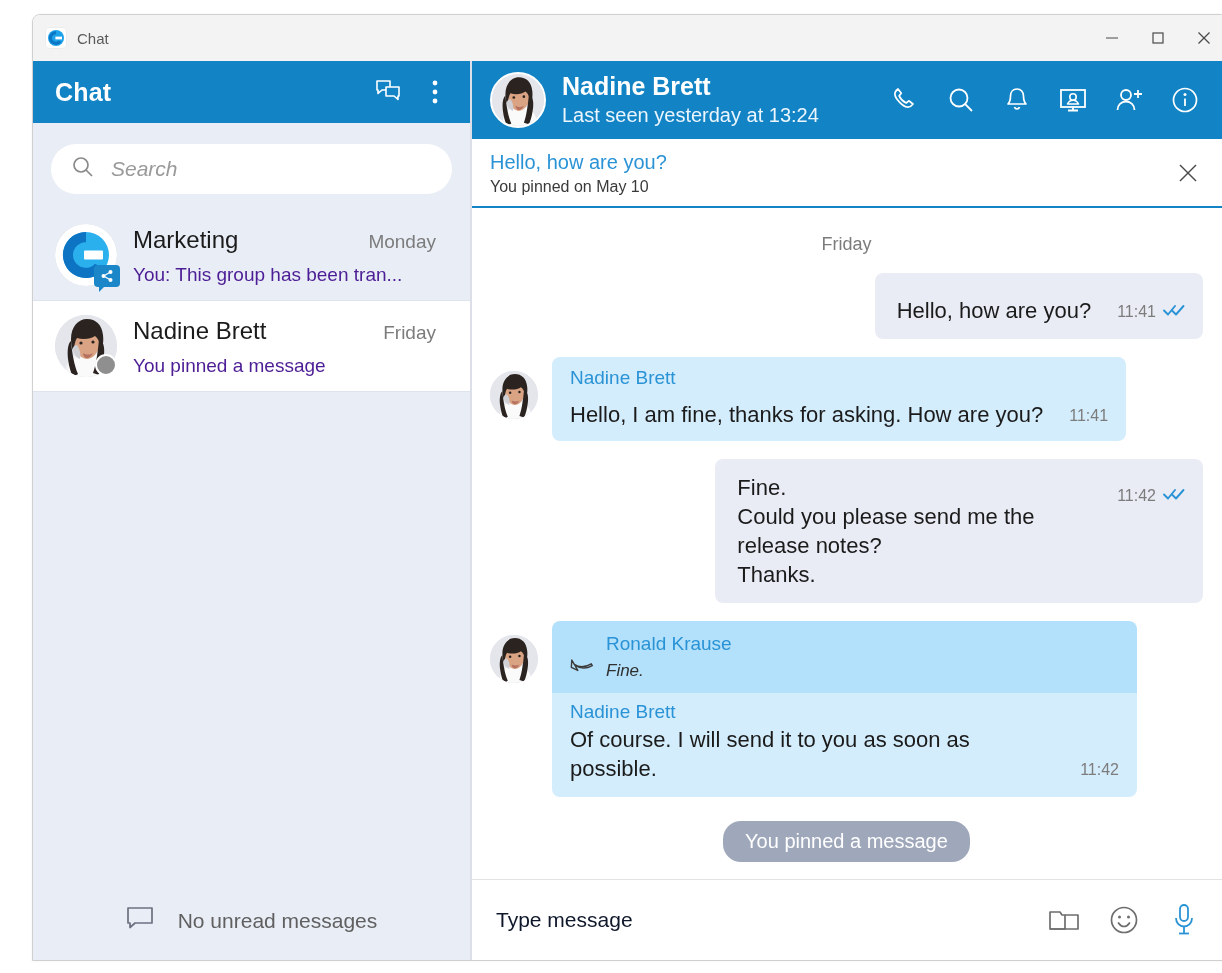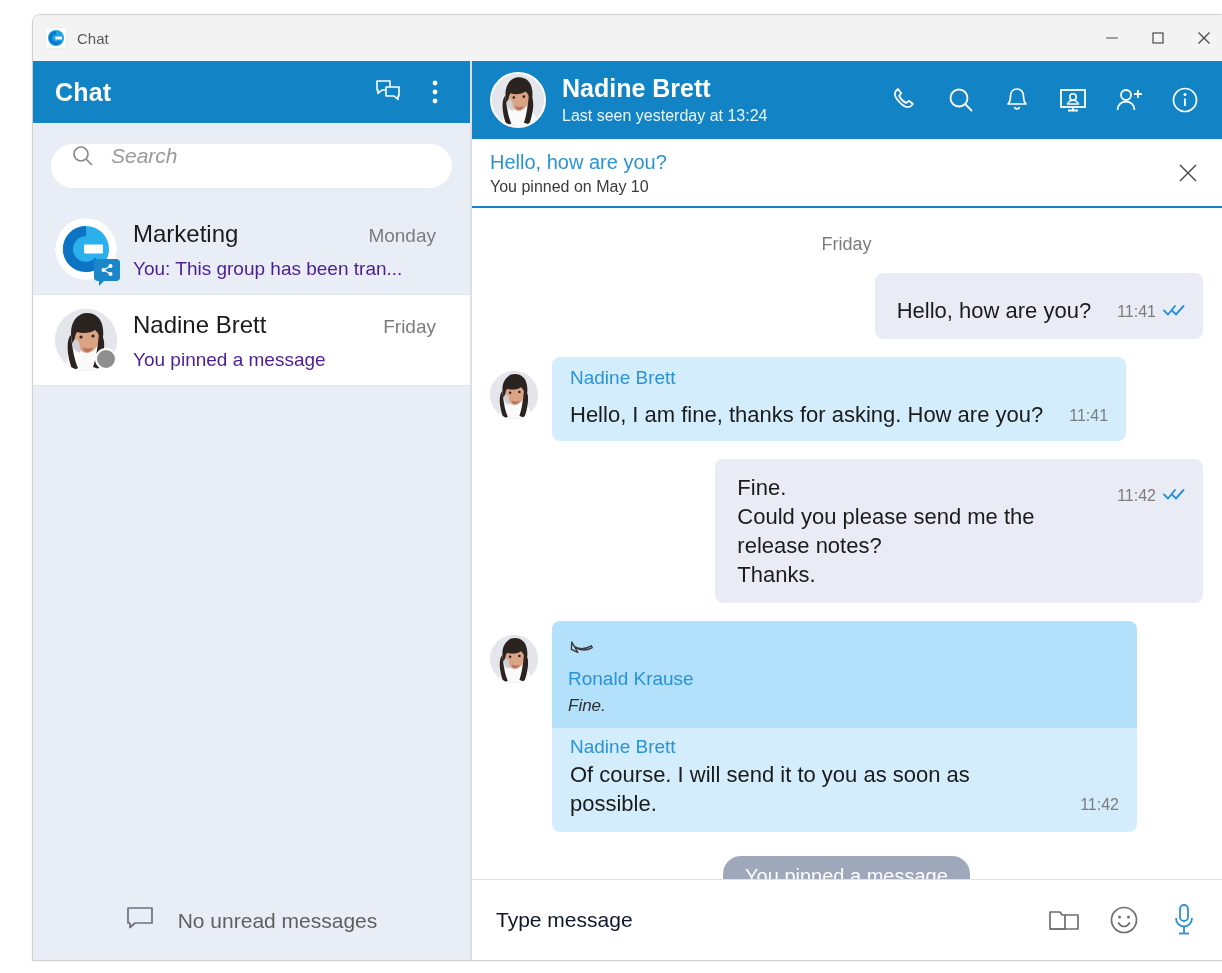--- a/index.html
+++ b/index.html
@@ -27,21 +27,21 @@
   
   .body{flex:1;display:flex;min-height:0;}
   
   .sidebar{width:437px;flex:none;background:#e9edf6;display:flex;flex-direction:column;
     border-right:1px solid #dcdfe8;min-height:0;}
   .sidebar-head{height:62px;background:#1283c4;display:flex;align-items:center;padding:0 0 0 22px;flex:none;}
   .sidebar-title{color:#fff;font-size:25px;font-weight:bold;letter-spacing:.2px;}
   .sidebar-head-actions{margin-left:auto;display:flex;align-items:center;gap:4px;padding-right:14px;}
   .shbtn{width:42px;height:42px;display:flex;align-items:center;justify-content:center;}
   .search-wrap{padding:21px 18px 16px 18px;flex:none;}
-  .search-box{height:44px;background:#fff;border-radius:25px;display:flex;padding:0 20px;}
+  .search-box{height:50px;background:#fff;border-radius:25px;display:flex;align-items:center;padding:0 20px;}
   .search-box .ph{margin-left:16px;font-size:21px;color:#9a9a9a;font-style:italic;}
   .chat-list{flex:1;overflow:hidden;}
   .chat-row{display:flex;padding:14px 34px 14px 22px;align-items:flex-start;gap:16px;
     border-bottom:1px solid #dfe3ee;}
   .chat-row.active{background:#ffffff;}
   .avatar{width:62px;height:62px;border-radius:50%;position:relative;flex:none;overflow:visible;}
   .avatar .circle{width:62px;height:62px;border-radius:50%;overflow:hidden;position:relative;
     background:#dfe2ea;display:block;}
   .badge-share{position:absolute;right:-3px;bottom:-1px;width:26px;height:22px;background:#1b86c8;
     border-radius:4px;display:flex;align-items:center;justify-content:center;}
@@ -54,21 +54,21 @@
   .chat-name{font-size:24px;color:#1b1b1b;}
   .chat-time{margin-left:auto;font-size:19px;color:#7c7c7c;padding-left:10px;}
   .chat-snippet{font-size:19px;color:#4c1d95;margin-top:10px;white-space:nowrap;overflow:hidden;}
   .sidebar-foot{flex:none;height:78px;display:flex;align-items:center;justify-content:center;gap:24px;}
   .sidebar-foot .txt{font-size:21px;color:#606060;}
   .conv-head{height:78px;background:#1283c4;display:flex;align-items:center;padding:0 14px 0 18px;flex:none;}
   .conv-avatar{width:56px;height:56px;border-radius:50%;overflow:hidden;border:2px solid #fff;
     box-sizing:border-box;flex:none;background:#dfe2ea;}
   .conv-id{margin-left:16px;}
   .conv-name{color:#fff;font-size:25px;font-weight:bold;line-height:1.1;}
-  .conv-status{color:#eaf5fd;font-size:16px;margin-top:4px;}
+  .conv-status{color:#eaf5fd;font-size:20px;margin-top:4px;}
   .conv-actions{margin-left:auto;display:flex;align-items:center;}
   .cbtn{width:56px;height:56px;display:flex;align-items:center;justify-content:center;}
   
   .pinned{flex:none;height:67px;border-bottom:2px solid #1283c4;display:flex;align-items:center;
     padding:0 16px 0 18px;}
   .pin-txt{min-width:0;}
   .pin-title{color:#2a93d6;font-size:20px;line-height:1.2;}
   .pin-sub{color:#3a3a3a;font-size:16px;margin-top:4px;}
   .pin-close{margin-left:auto;width:46px;height:46px;display:flex;align-items:center;justify-content:center;}
   
@@ -82,22 +82,22 @@
   .bubble.out{background:#e9ecf5;padding:14px 18px 14px 22px;}
   .bubble.in{background:#d4edfc;padding:10px 18px 12px 18px;}
   .sender{color:#2a93d6;font-size:19px;margin-bottom:2px;}
   .mtext{font-size:22px;color:#1b1b1b;line-height:1.32;white-space:pre-line;}
   .meta{display:inline-flex;align-items:center;gap:7px;float:right;margin-left:26px;
     margin-top:14px;font-size:16px;color:#7c7c7c;}
   .meta.in{margin-top:10px;}
   .row-inline{display:flex;align-items:flex-end;}
   .row-inline .mtext{flex:1;}
   .row-inline .meta{float:none;margin-top:16px;padding-bottom:4px;}
-  .quote{background:#b3e0fa;border-radius:8px 8px 0 0;padding:12px 18px 12px 16px;display:flex;gap:5px;
-    align-items:flex-start;flex-direction:column;}
+  .quote{background:#b3e0fa;border-radius:8px 8px 0 0;padding:12px 18px 12px 16px;display:flex;gap:12px;
+    align-items:flex-end;}
   .quote-body{min-width:0;}
   .quote-name{color:#2a93d6;font-size:19px;}
   .quote-text{font-size:17px;color:#303030;font-style:italic;margin-top:6px;}
   .bubble.reply{padding:0;background:#d4edfc;overflow:hidden;}
   .reply-main{padding:8px 18px 14px 18px;}
   .pill-wrap{display:flex;justify-content:center;margin:6px 0 10px;}
   .pill{background:#9fa8bb;color:#fff;font-size:20px;border-radius:18px;padding:9px 22px;}
   
   .composer{flex:none;height:80px;border-top:1px solid #e2e2e2;display:flex;align-items:center;
     padding:0 20px 0 24px;}

